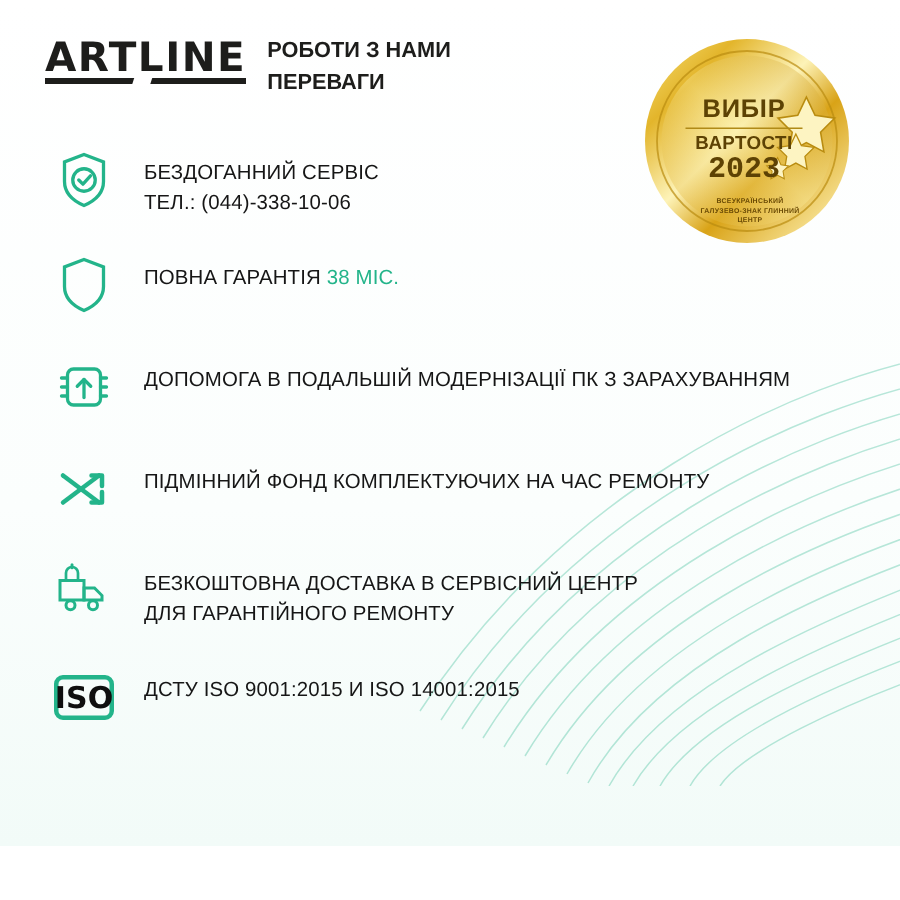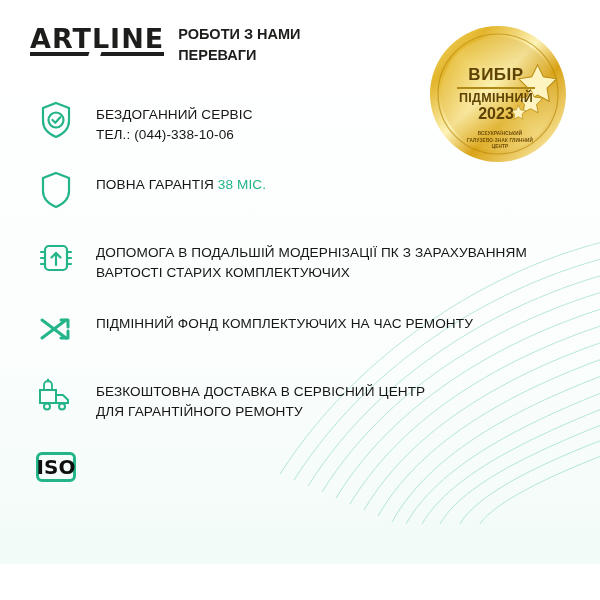--- a/index.html
+++ b/index.html
@@ -88,21 +88,21 @@
     margin-left: -12px;
   }
   .badge-line {
     width: 78px; height: 1.5px; background: #b08a17; margin: 2px 0 2px -12px;
   }
   .badge-l2 {
     font-size: 12.5px; font-weight: bold; letter-spacing: .3px; color: #5d4204;
     margin-left: -12px;
   }
   .badge-l3 {
-    font-size: 16px; font-weight: bold; color: #5d4204; margin-left: -12px;
+    font-size: 20px; font-weight: bold; color: #5d4204; margin-left: -12px; font-family: Liberation Mono, monospace;
   }
   .badge-l4 {
     position: absolute;
     bottom: 16px; left: 0; right: 0;
     font-size: 4.6px; font-weight: bold; color: #6b4b05;
     line-height: 1.35; letter-spacing: .2px;
   }
 
   
   .features {
@@ -203,21 +203,21 @@
 
       <g fill="#fdf4c2" stroke="#b98c10" stroke-width="1">
         <path d="M112 56 l5.5 11.5 12.5 1.8 -9 8.9 2.1 12.5 -11.1 -5.9 -11.1 5.9 2.1 -12.5 -9 -8.9 12.5 -1.8z" transform="translate(-8,-16) scale(1.05)"></path>
         <path d="M112 56 l4.2 8.8 9.6 1.4 -6.9 6.8 1.6 9.6 -8.5 -4.5 -8.5 4.5 1.6 -9.6 -6.9 -6.8 9.6 -1.4z" transform="translate(4,18) scale(0.88)"></path>
         <path d="M112 56 l3.2 6.6 7.2 1.1 -5.2 5.1 1.2 7.2 -6.4 -3.4 -6.4 3.4 1.2 -7.2 -5.2 -5.1 7.2 -1.1z" transform="translate(12,44) scale(0.7)"></path>
       </g>
     </svg>
     <div class="badge-inner-text">
       <div class="badge-l1">ВИБІР</div>
       <div class="badge-line"></div>
-      <div class="badge-l2">ПІДМІННИЙ</div>
+      <div class="badge-l2">ВАРТОСТІ</div>
       <div class="badge-l3">2023</div>
       <div class="badge-l4">ВСЕУКРАЇНСЬКИЙ<br>ГАЛУЗЕВО-ЗНАК ГЛИННИЙ<br>ЦЕНТР</div>
     </div>
   </div>
 
   <div class="features">
 
     <div class="feature">
       <div class="feat-icon">
         <svg width="40" height="40" viewBox="0 0 40 40" fill="none" stroke="#23b48a" stroke-width="2.2">
@@ -247,21 +247,20 @@
       <div class="feat-icon">
         <svg width="40" height="40" viewBox="0 0 40 40" fill="none" stroke="#23b48a" stroke-width="2.2">
           <path d="M13 8 h14 a4 4 0 0 1 4 4 v16 a4 4 0 0 1 -4 4 H13 a4 4 0 0 1 -4 -4 V12 a4 4 0 0 1 4 -4z"></path>
           <path d="M20 27 V15" stroke-linecap="round"></path>
           <path d="M15.5 19.5 L20 15 l4.5 4.5" stroke-linecap="round" stroke-linejoin="round"></path>
           <path d="M9 14 H5 M9 20 H5 M9 26 H5 M31 14 h4 M31 20 h4 M31 26 h4" stroke-linecap="round"></path>
         </svg>
       </div>
       <div class="feat-text">
         <div>ДОПОМОГА В ПОДАЛЬШІЙ МОДЕРНІЗАЦІЇ ПК З ЗАРАХУВАННЯМ</div>
-        <div>ВАРТОСТІ СТАРИХ КОМПЛЕКТУЮЧИХ</div>
       </div>
     </div>
 
     <div class="feature">
       <div class="feat-icon">
         <svg width="40" height="40" viewBox="0 0 40 40" fill="none" stroke="#23b48a" stroke-width="3" stroke-linecap="round">
           <path d="M6 11 L30 29"></path>
           <path d="M6 29 L30 11"></path>
           <path d="M25 11 h7 v7" stroke-linejoin="round"></path>
           <path d="M25 29 h7 v-7" stroke-linejoin="round"></path>
@@ -287,17 +286,18 @@
         <div>БЕЗКОШТОВНА ДОСТАВКА В СЕРВІСНИЙ ЦЕНТР</div>
         <div>ДЛЯ ГАРАНТІЙНОГО РЕМОНТУ</div>
       </div>
     </div>
 
     <div class="feature">
       <div class="feat-icon">
         <div class="iso-box">ISO</div>
       </div>
       <div class="feat-text">
+        <div>ДСТУ ISO 9001:2015 И ISO 14001:2015</div>
       </div>
     </div>
 
   </div>
 </div>
 
 </body></html>

